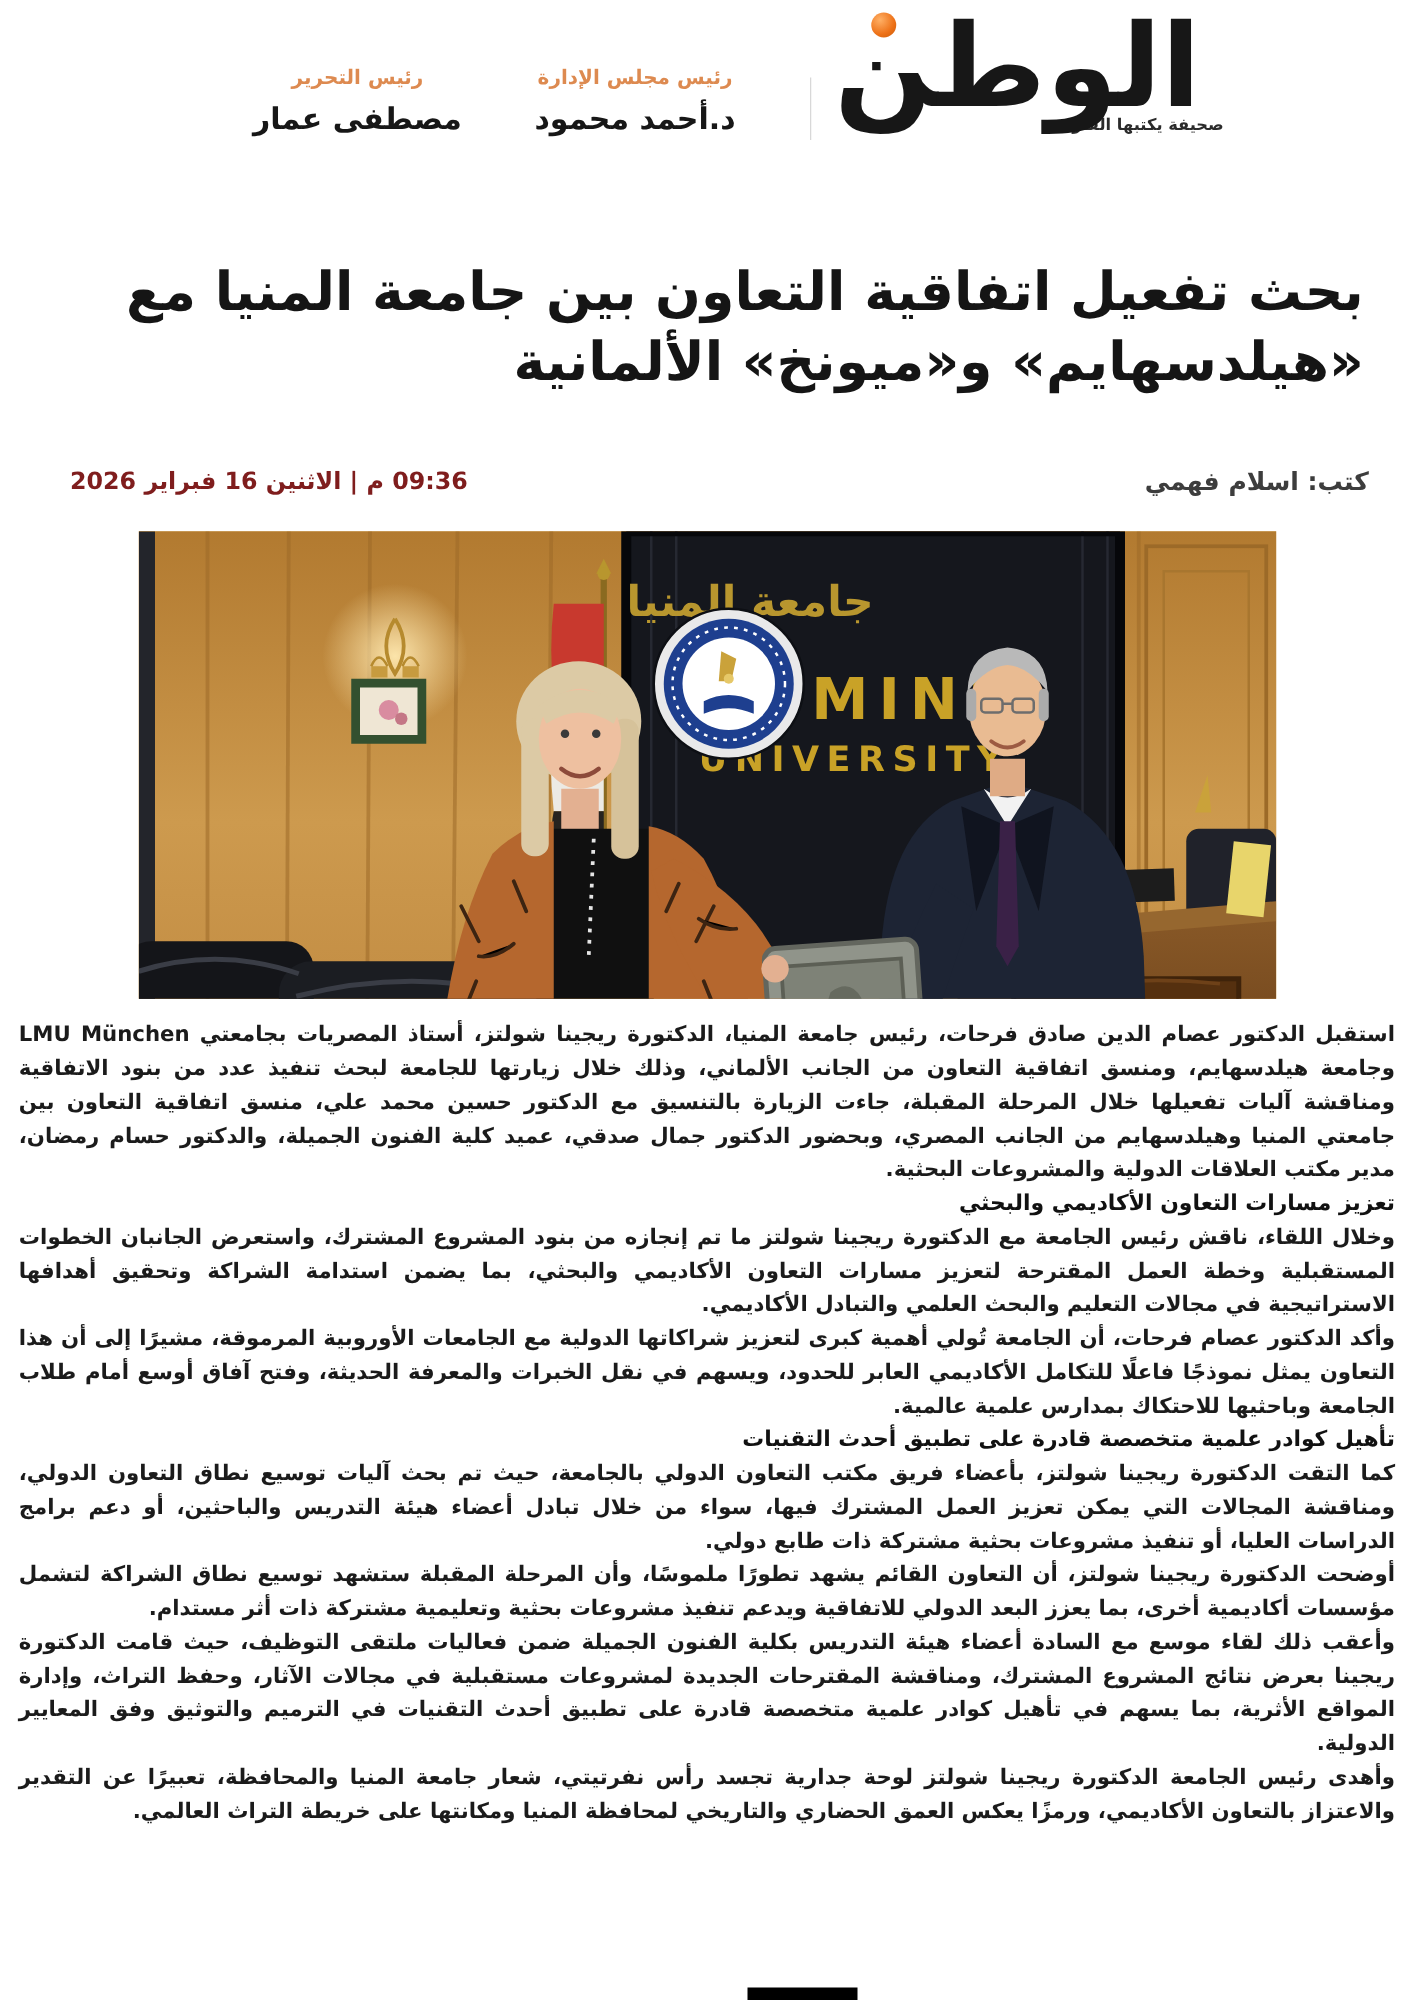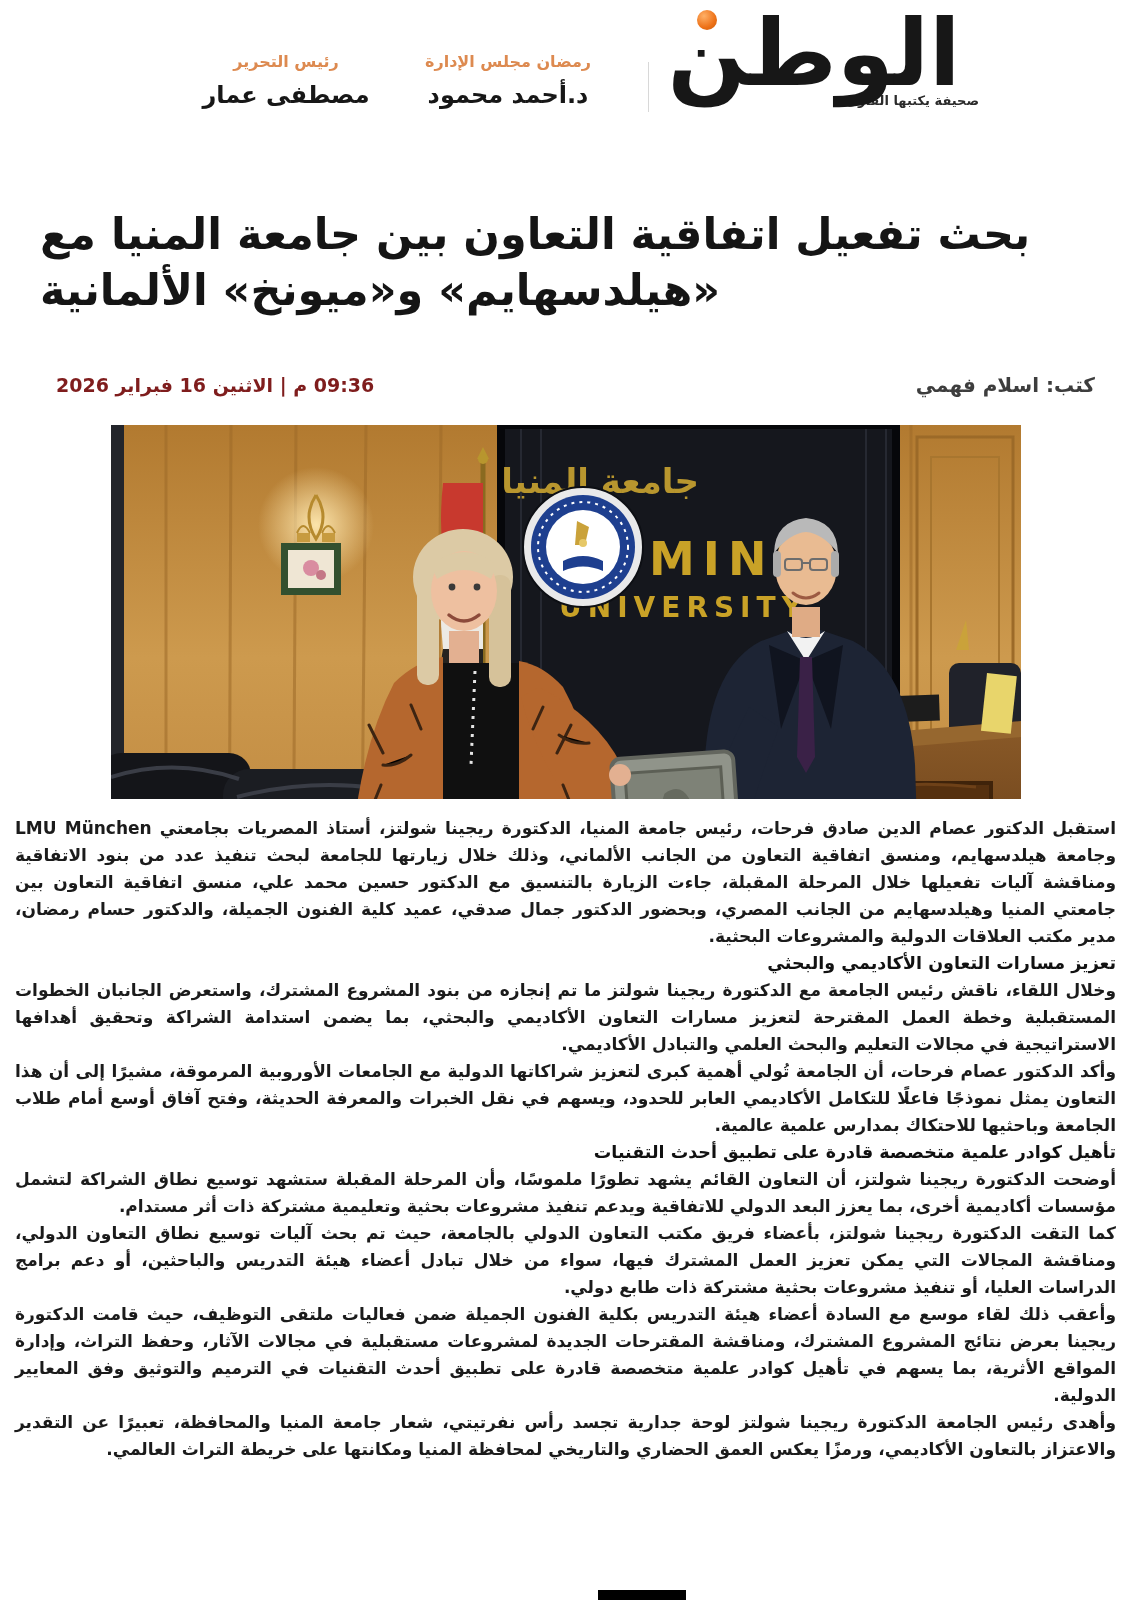--- a/index.html
+++ b/index.html
@@ -14,21 +14,21 @@
   .brand-dot{position:absolute;left:30px;top:4px;width:20px;height:20px;border-radius:50%;
     background:radial-gradient(circle at 35% 30%,#ffb066,#ed7117 60%,#c95a08);}
   .brand-tagline{font-size:13px;font-weight:700;color:#2b2b2b;margin-top:-10px;text-align:right;}
   .masthead-col{position:absolute;top:52px;width:180px;text-align:center;}
   .col-chairman{left:418px;}
   .col-editor{left:196px;}
   .masthead-label{font-size:16px;font-weight:700;color:#dd8a50;margin-bottom:10px;}
   .masthead-name{font-size:24px;font-weight:900;color:#171717;}
   .header-divider{position:absolute;left:648px;top:62px;width:1px;height:50px;background:#d8d8d8;}
   
-  .headline{direction:rtl;text-align:left;padding:28px 40px 0 40px;
+  .headline{direction:rtl;text-align:right;padding:28px 40px 0 40px;
     font-size:43px;line-height:1.3;font-weight:900;color:#151515;}
   
   .byline{direction:rtl;display:flex;justify-content:space-between;align-items:center;
     padding:26px 36px 0 56px;}
   .byline-author{font-size:20px;font-weight:700;color:#3d3d3d;}
   .byline-date{font-size:19px;font-weight:700;color:#7f1d1d;}
   
   .photo-wrap{width:910px;height:374px;margin:28px auto 0 auto;overflow:hidden;background:#c6913f;}
   .photo-wrap svg{display:block;}
   
@@ -44,21 +44,21 @@
 <div class="header">
   <div class="brand">
     <div class="brand-word">
       <span>الوطن</span>
       <span class="brand-dot"></span>
     </div>
     <div class="brand-tagline">صحيفة يكتبها القارئ</div>
   </div>
   <div class="header-divider"></div>
   <div class="masthead-col col-chairman">
-    <div class="masthead-label">رمضان مجلس الإدارة</div>
+    <div class="masthead-label">رئيس مجلس الإدارة</div>
     <div class="masthead-name">د.أحمد محمود</div>
   </div>
   <div class="masthead-col col-editor">
     <div class="masthead-label">رئيس التحرير</div>
     <div class="masthead-name">مصطفى عمار</div>
   </div>
 </div>
 
 <h1 class="headline">بحث تفعيل اتفاقية التعاون بين جامعة المنيا مع «هيلدسهايم» و«ميونخ» الألمانية</h1>
 
@@ -232,19 +232,19 @@
   <circle cx="622" cy="450" r="13" fill="#e0ad87"></circle>
 </svg>
 </div>
 
 <div class="body">
   <p>استقبل الدكتور عصام الدين صادق فرحات، رئيس جامعة المنيا، الدكتورة ريجينا شولتز، أستاذ المصريات بجامعتي LMU München وجامعة هيلدسهايم، ومنسق اتفاقية التعاون من الجانب الألماني، وذلك خلال زيارتها للجامعة لبحث تنفيذ عدد من بنود الاتفاقية ومناقشة آليات تفعيلها خلال المرحلة المقبلة، جاءت الزيارة بالتنسيق مع الدكتور حسين محمد علي، منسق اتفاقية التعاون بين جامعتي المنيا وهيلدسهايم من الجانب المصري، وبحضور الدكتور جمال صدقي، عميد كلية الفنون الجميلة، والدكتور حسام رمضان، مدير مكتب العلاقات الدولية والمشروعات البحثية.</p>
   <h3>تعزيز مسارات التعاون الأكاديمي والبحثي</h3>
   <p>وخلال اللقاء، ناقش رئيس الجامعة مع الدكتورة ريجينا شولتز ما تم إنجازه من بنود المشروع المشترك، واستعرض الجانبان الخطوات المستقبلية وخطة العمل المقترحة لتعزيز مسارات التعاون الأكاديمي والبحثي، بما يضمن استدامة الشراكة وتحقيق أهدافها الاستراتيجية في مجالات التعليم والبحث العلمي والتبادل الأكاديمي.</p>
   <p>وأكد الدكتور عصام فرحات، أن الجامعة تُولي أهمية كبرى لتعزيز شراكاتها الدولية مع الجامعات الأوروبية المرموقة، مشيرًا إلى أن هذا التعاون يمثل نموذجًا فاعلًا للتكامل الأكاديمي العابر للحدود، ويسهم في نقل الخبرات والمعرفة الحديثة، وفتح آفاق أوسع أمام طلاب الجامعة وباحثيها للاحتكاك بمدارس علمية عالمية.</p>
   <h3>تأهيل كوادر علمية متخصصة قادرة على تطبيق أحدث التقنيات</h3>
+  <p>كما التقت الدكتورة ريجينا شولتز، بأعضاء فريق مكتب التعاون الدولي بالجامعة، حيث تم بحث آليات توسيع نطاق التعاون الدولي، ومناقشة المجالات التي يمكن تعزيز العمل المشترك فيها، سواء من خلال تبادل أعضاء هيئة التدريس والباحثين، أو دعم برامج الدراسات العليا، أو تنفيذ مشروعات بحثية مشتركة ذات طابع دولي.</p>
   <p>أوضحت الدكتورة ريجينا شولتز، أن التعاون القائم يشهد تطورًا ملموسًا، وأن المرحلة المقبلة ستشهد توسيع نطاق الشراكة لتشمل مؤسسات أكاديمية أخرى، بما يعزز البعد الدولي للاتفاقية ويدعم تنفيذ مشروعات بحثية وتعليمية مشتركة ذات أثر مستدام.</p>
-  <p>كما التقت الدكتورة ريجينا شولتز، بأعضاء فريق مكتب التعاون الدولي بالجامعة، حيث تم بحث آليات توسيع نطاق التعاون الدولي، ومناقشة المجالات التي يمكن تعزيز العمل المشترك فيها، سواء من خلال تبادل أعضاء هيئة التدريس والباحثين، أو دعم برامج الدراسات العليا، أو تنفيذ مشروعات بحثية مشتركة ذات طابع دولي.</p>
   <p>وأعقب ذلك لقاء موسع مع السادة أعضاء هيئة التدريس بكلية الفنون الجميلة ضمن فعاليات ملتقى التوظيف، حيث قامت الدكتورة ريجينا بعرض نتائج المشروع المشترك، ومناقشة المقترحات الجديدة لمشروعات مستقبلية في مجالات الآثار، وحفظ التراث، وإدارة المواقع الأثرية، بما يسهم في تأهيل كوادر علمية متخصصة قادرة على تطبيق أحدث التقنيات في الترميم والتوثيق وفق المعايير الدولية.</p>
   <p>وأهدى رئيس الجامعة الدكتورة ريجينا شولتز لوحة جدارية تجسد رأس نفرتيتي، شعار جامعة المنيا والمحافظة، تعبيرًا عن التقدير والاعتزاز بالتعاون الأكاديمي، ورمزًا يعكس العمق الحضاري والتاريخي لمحافظة المنيا ومكانتها على خريطة التراث العالمي.</p>
 </div>
 
 <div class="footer-bar"></div>
 
 </body></html>

